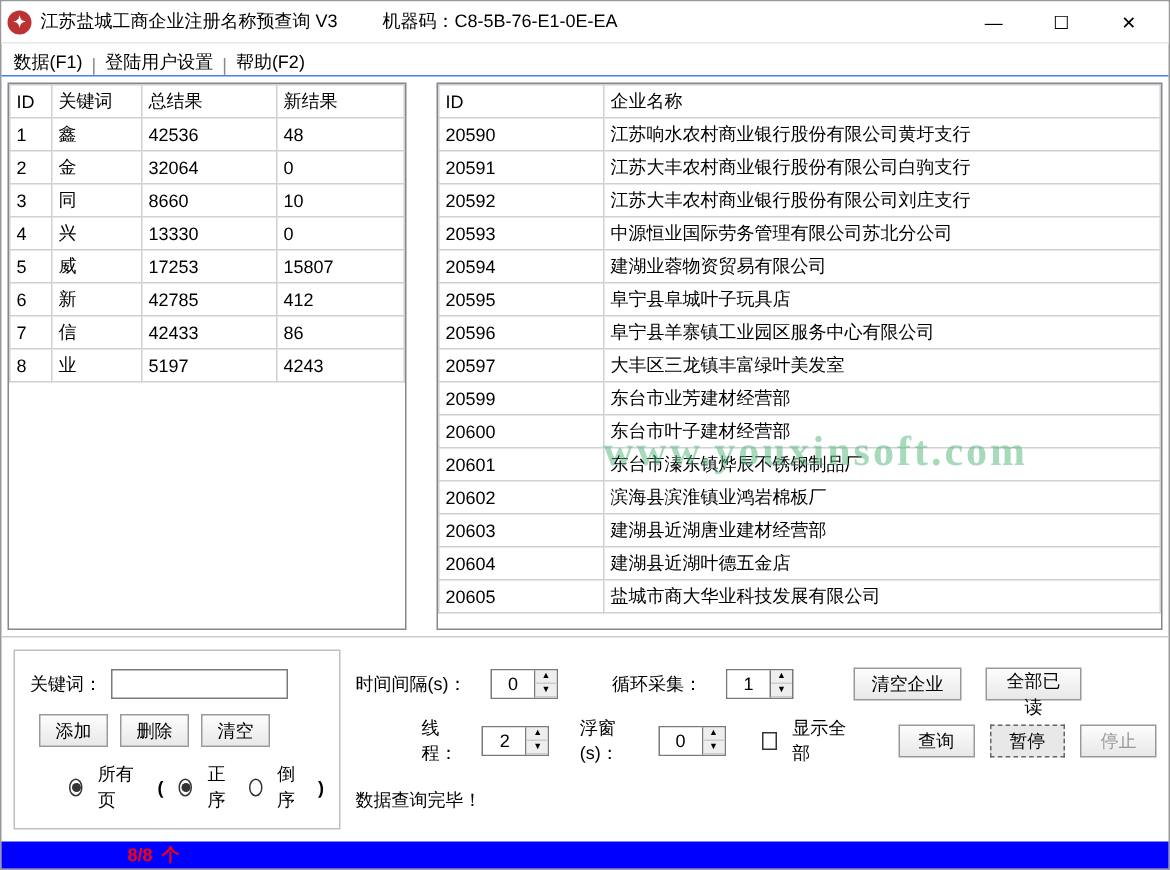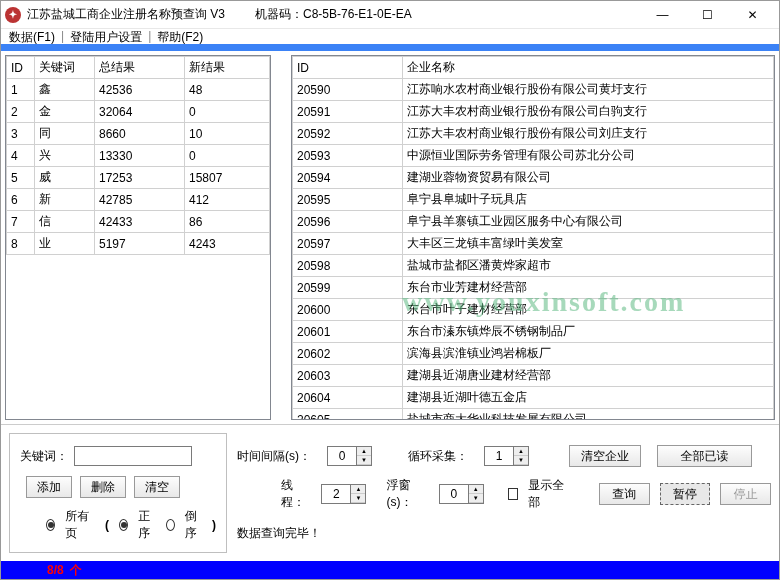--- a/index.html
+++ b/index.html
@@ -4,21 +4,21 @@
   <style>
     * { margin: 0; padding: 0; box-sizing: border-box; }
     body { font-family: "Microsoft YaHei", SimSun, sans-serif; font-size: 12px; background: #fff; }
     .window { width: 780px; height: 580px; border: 1px solid #999; display: flex; flex-direction: column; position: relative; }
     .titlebar { height: 28px; display: flex; align-items: center; padding: 0 4px; background: #fff; border-bottom: 1px solid #e8e8e8; }
     .title-icon { width: 16px; height: 16px; background: #b33; border-radius: 50%; margin-right: 6px; display:flex;align-items:center;justify-content:center;color:#fff;font-size:10px;font-weight:bold }
     .title-text { flex: 0 0 auto; font-size: 12px; }
     .title-machine { margin-left: 30px; font-size: 12px; }
     .title-controls { margin-left: auto; display: flex; }
     .tc { width: 45px; height: 24px; display:flex;align-items:center;justify-content:center;font-family:sans-serif; }
-    .menubar { height: 22px; display:flex;align-items:flex-start;padding:0 6px;gap:4px;font-size:12px;border-bottom:7px solid #3b82f6 }
+    .menubar { height: 22px; display:flex;align-items:flex-end;padding:0 6px;gap:4px;font-size:12px;border-bottom:1px solid #3b82f6 }
     .menu-item { padding:0 2px }
     .menu-sep { color:#888 }
     .content { flex:1; padding:4px; display:flex; gap:20px; overflow:hidden }
     .left-panel { width:266px; border:1px solid #828790; overflow:auto }
     .right-panel { flex:1; border:1px solid #828790; overflow:auto;position:relative }
     table { width:100%; border-collapse:collapse; table-layout:fixed }
     th, td { border:1px solid #d0d0d0; padding:2px 4px; text-align:left; font-weight:normal; height:19px; overflow:hidden;white-space:nowrap }
     th { background:#fff }
     .left-panel th:nth-child(1),.left-panel td:nth-child(1){width:28px}
     .left-panel th:nth-child(2),.left-panel td:nth-child(2){width:60px}
@@ -32,21 +32,21 @@
     .pressed { border:1px dashed #666 !important; background:#e8e8e8 !important }
     .ctl-right { flex:1;display:flex;flex-direction:column;gap:10px;padding-top:12px }
     .spinner { display:inline-flex; border:1px solid #7a7a7a; height:20px }
     .spinner input { border:none; width:28px; text-align:center; font-size:12px }
     .spinner .arrows { display:flex;flex-direction:column;border-left:1px solid #7a7a7a }
     .spinner .arrows span { font-size:6px;height:9px;width:14px;display:flex;align-items:center;justify-content:center;background:#eee;border-bottom:1px solid #ccc }
     .checkbox { width:12px;height:12px;border:1px solid #333;display:inline-block;vertical-align:middle }
     .radio { width:12px;height:12px;border:1px solid #333;border-radius:50%;display:inline-flex;align-items:center;justify-content:center }
     .radio.checked::after { content:"";width:6px;height:6px;background:#333;border-radius:50% }
     .statusbar { height:18px;background:#00f;color:#f00;display:flex;align-items:center;padding:0 8px;font-size:12px;font-weight:bold }
-    .statusbar span:first-child { margin-left:38px }
+    .statusbar span:first-child { margin-left:76px }
     .watermark { position:absolute; top:230px; left:110px; color:rgba(80,180,120,0.5); font-size:28px; font-weight:bold; pointer-events:none; letter-spacing:2px; font-family:serif }
     .btn.disabled { color:#999 }
   </style>
 </head>
 <body>
 
 <div class="window">
   <div class="titlebar">
     <div class="title-icon">✦</div>
     <span class="title-text">江苏盐城工商企业注册名称预查询 V3</span>
@@ -165,24 +165,20 @@
             </tr>
             <tr>
               <td>20596</td>
               <td>阜宁县羊寨镇工业园区服务中心有限公司</td>
             </tr>
             <tr>
               <td>20597</td>
               <td>大丰区三龙镇丰富绿叶美发室</td>
             </tr>
             <tr>
-              <td>20598</td>
-              <td>盐城市盐都区潘黄烨家超市</td>
-            </tr>
-            <tr>
               <td>20599</td>
               <td>东台市业芳建材经营部</td>
             </tr>
             <tr>
               <td>20600</td>
               <td>东台市叶子建材经营部</td>
             </tr>
             <tr>
               <td>20601</td>
               <td>东台市溱东镇烨辰不锈钢制品厂</td>
@@ -243,21 +239,21 @@
           </span>
         <span style="margin-left:20px">循环采集：</span>
         <span class="spinner">
             <input value="1" style="">
             <span class="arrows">
               <span>▲</span>
               <span>▼</span>
             </span>
           </span>
         <button class="btn" style="margin-left:24px;width:72px">清空企业</button>
-        <button class="btn" style="width:95px">全部已读</button>
+        <button class="btn" style="width:64px">全部已读</button>
       </div>
       <div class="row" style="gap:10px">
         <span style="margin-left:44px">线程：</span>
         <span class="spinner">
             <input value="2" style="">
             <span class="arrows">
               <span>▲</span>
               <span>▼</span>
             </span>
           </span>

